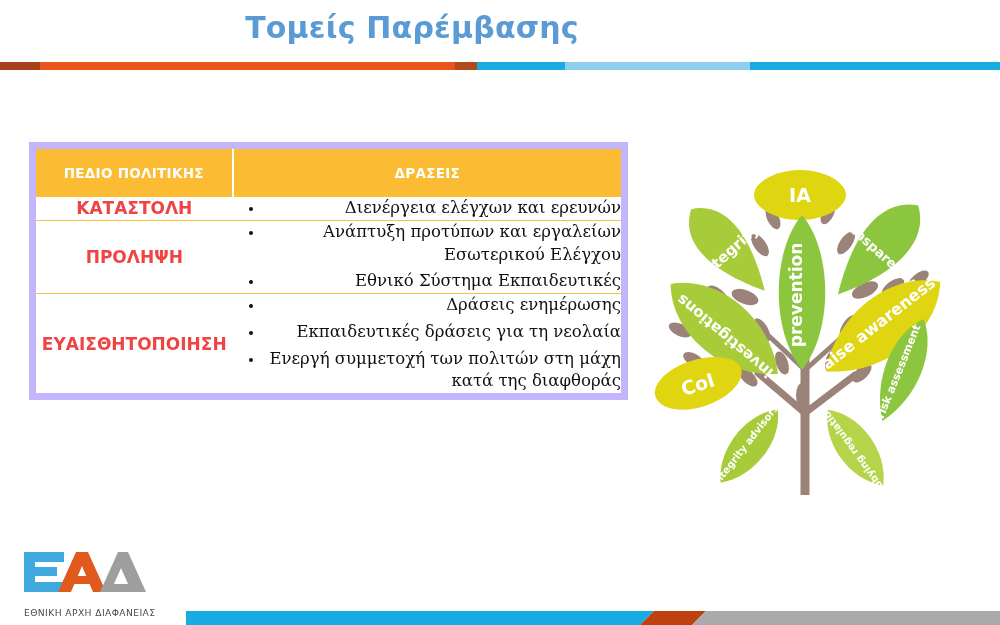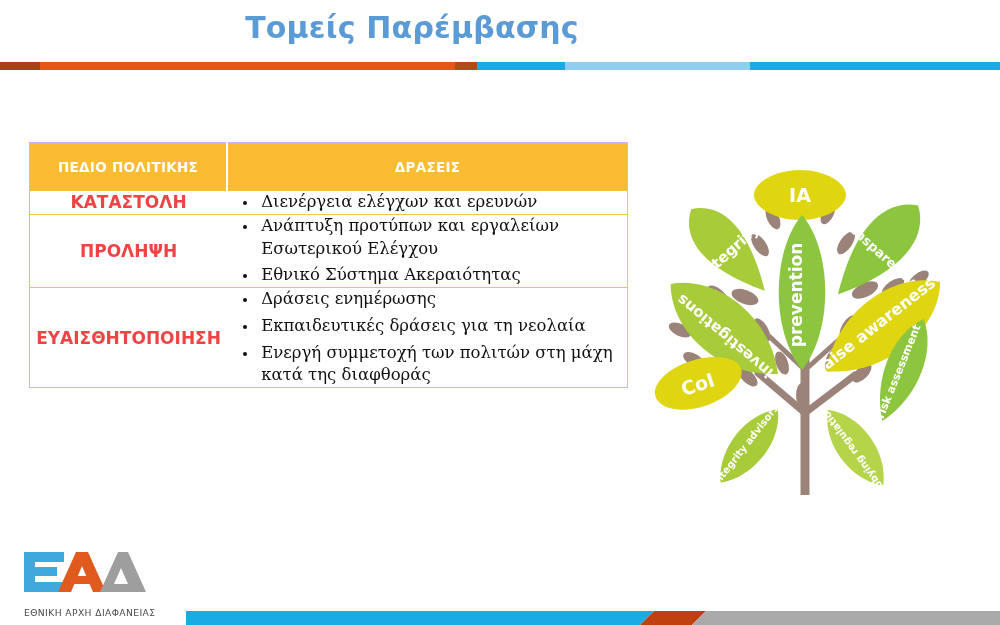--- a/index.html
+++ b/index.html
@@ -46,21 +46,21 @@
   .seg-e { width: 185px; background: #8FCEEC; }
   .seg-f { width: 250px; background: #18ACE3; }
 
   
   .policy-table {
     position: absolute;
     left: 29px;
     top: 142px;
     width: 599px;
     border-collapse: collapse;
-    border: 1px solid #c4b5fd;
+    border: 7px solid #c4b5fd;
     background: #ffffff;
   }
   .policy-table thead th {
     background: #FBBC34;
     color: #ffffff;
     font-size: 13.5px;
     font-weight: bold;
     letter-spacing: 0.3px;
     padding: 14px 4px;
     height: 20px;
@@ -92,20 +92,21 @@
     padding: 6px 6px;
     font-family: "DejaVu Sans", "Liberation Sans", sans-serif;
   }
   .cell-actions {
     padding: 12px 10px 12px 6px;
   }
   .bullet-list {
     margin: 0;
     padding: 0;
     list-style: none;
+    text-align: right;
   }
   .bullet-list li {
     position: relative;
     padding-left: 34px;
     font-size: 16.5px;
     line-height: 1.38;
     color: #111111;
     margin: 0 0 4px 0;
     font-family: "DejaVu Serif", "Liberation Serif", serif;
   }
@@ -211,21 +212,21 @@
           <li>Διενέργεια ελέγχων και ερευνών</li>
         </ul>
       </td>
     </tr>
 
     <tr>
       <td class="cell-field">ΠΡΟΛΗΨΗ</td>
       <td class="cell-actions">
         <ul class="bullet-list">
           <li>Ανάπτυξη προτύπων και εργαλείων Εσωτερικού Ελέγχου</li>
-          <li>Εθνικό Σύστημα Ακεραιότητας</li>
+          <li>Εθνικό Σύστημα Εκπαιδευτικές</li>
         </ul>
       </td>
     </tr>
 
     <tr>
       <td class="cell-field">ΕΥΑΙΣΘΗΤΟΠΟΙΗΣΗ</td>
       <td class="cell-actions">
         <ul class="bullet-list">
           <li>Δράσεις ενημέρωσης</li>
           <li>Εκπαιδευτικές δράσεις για τη νεολαία</li>

